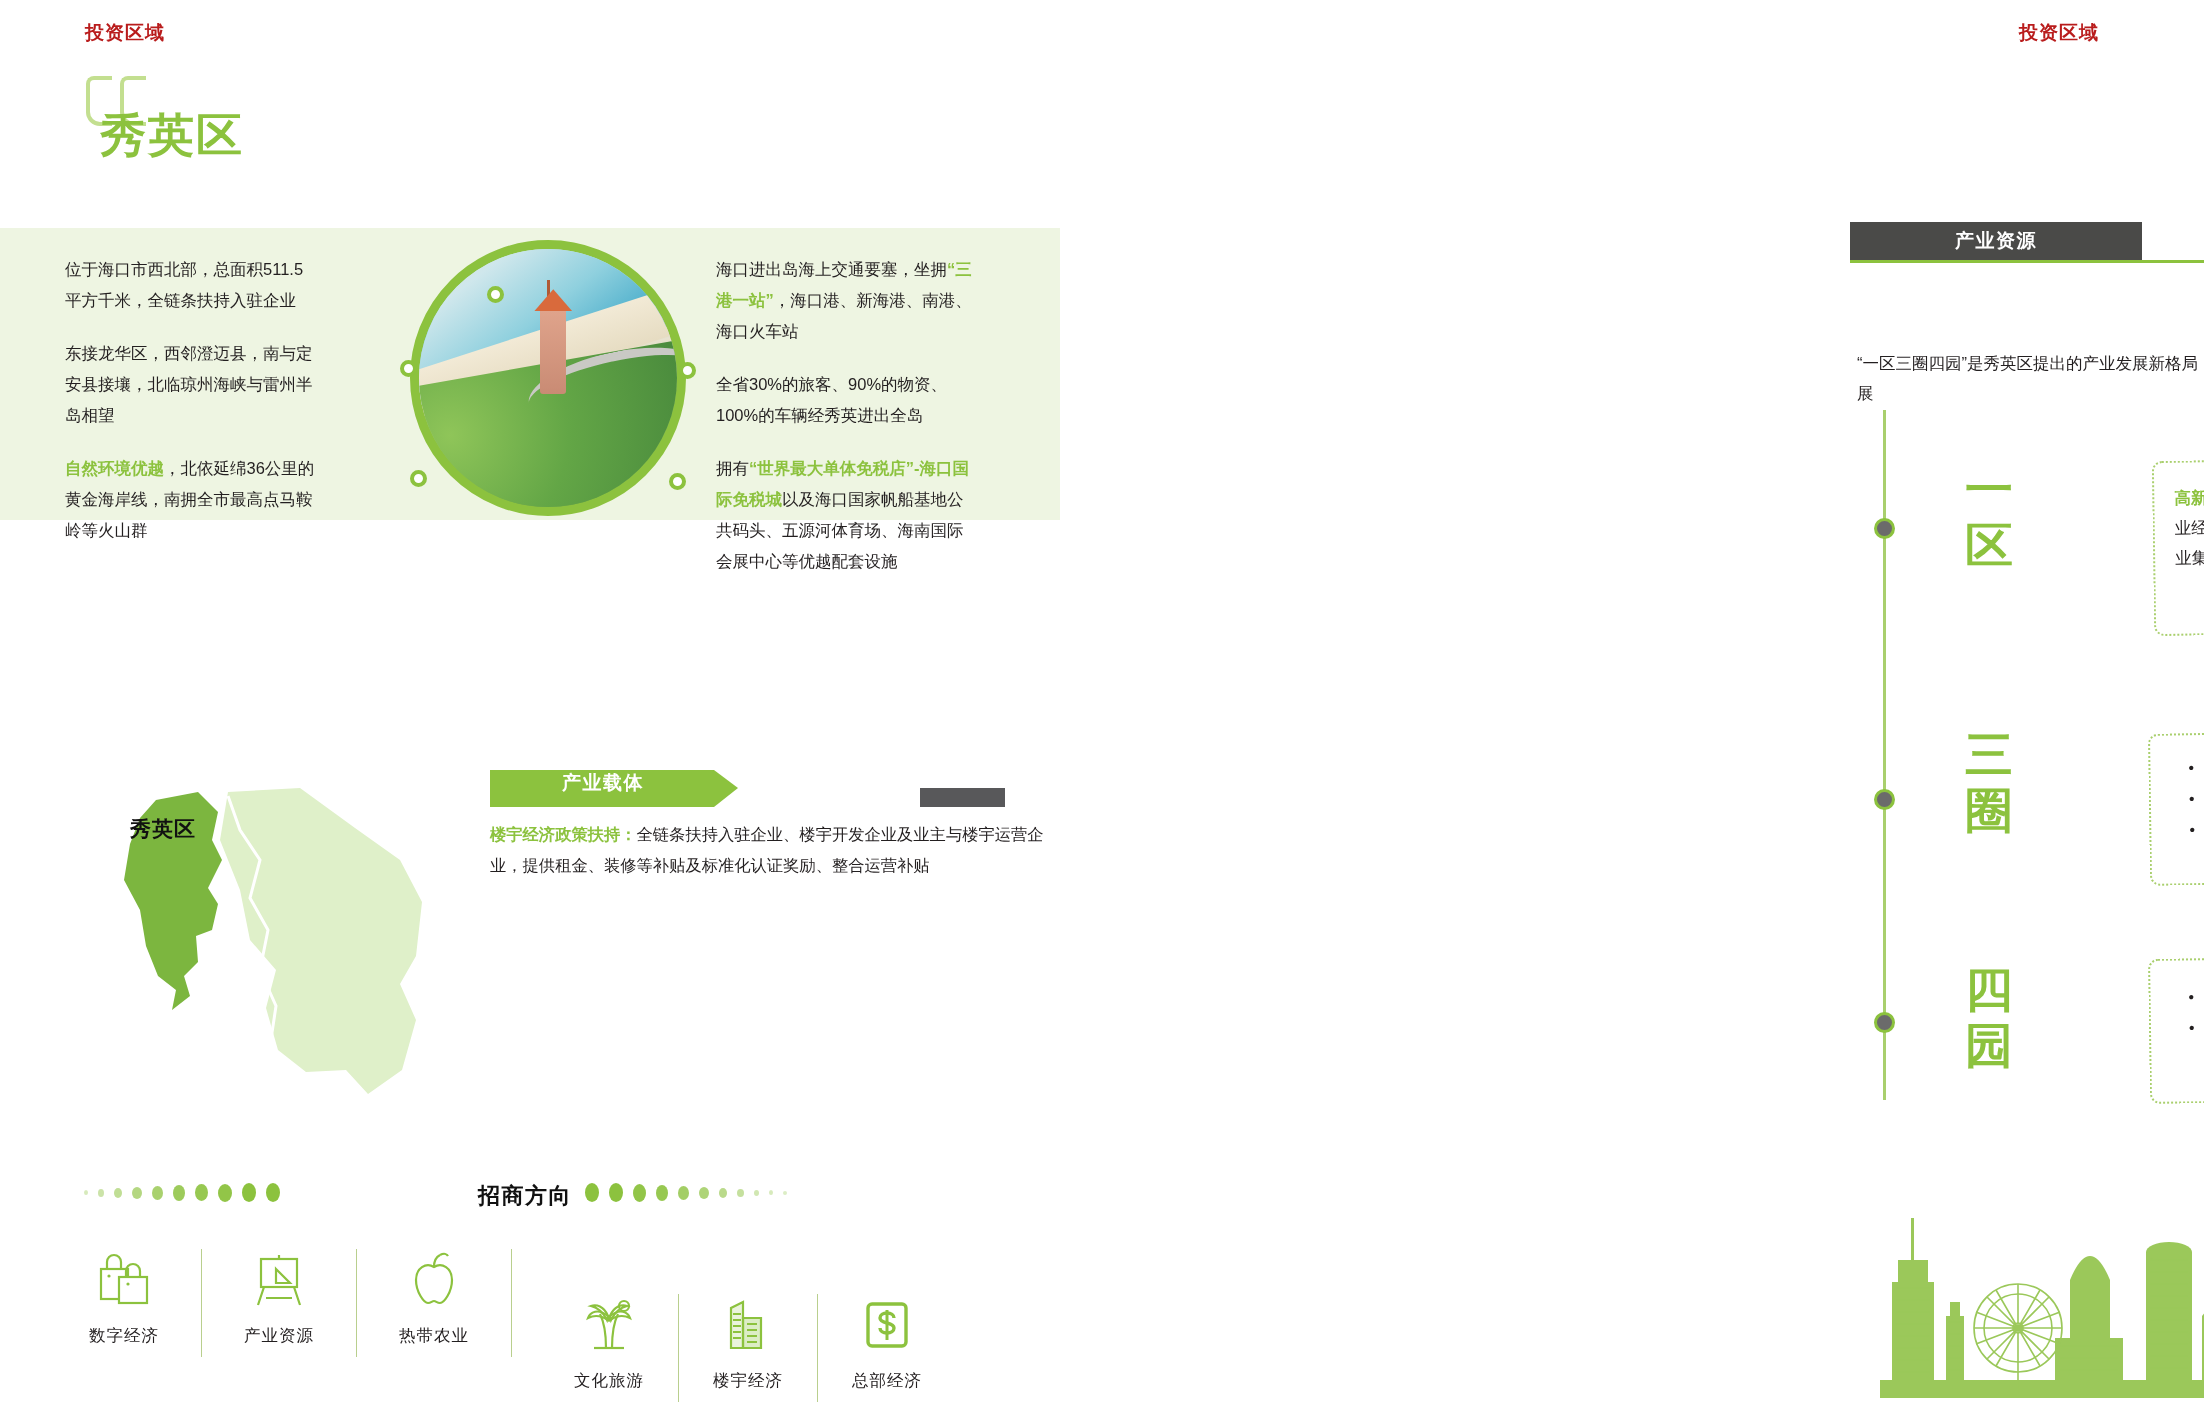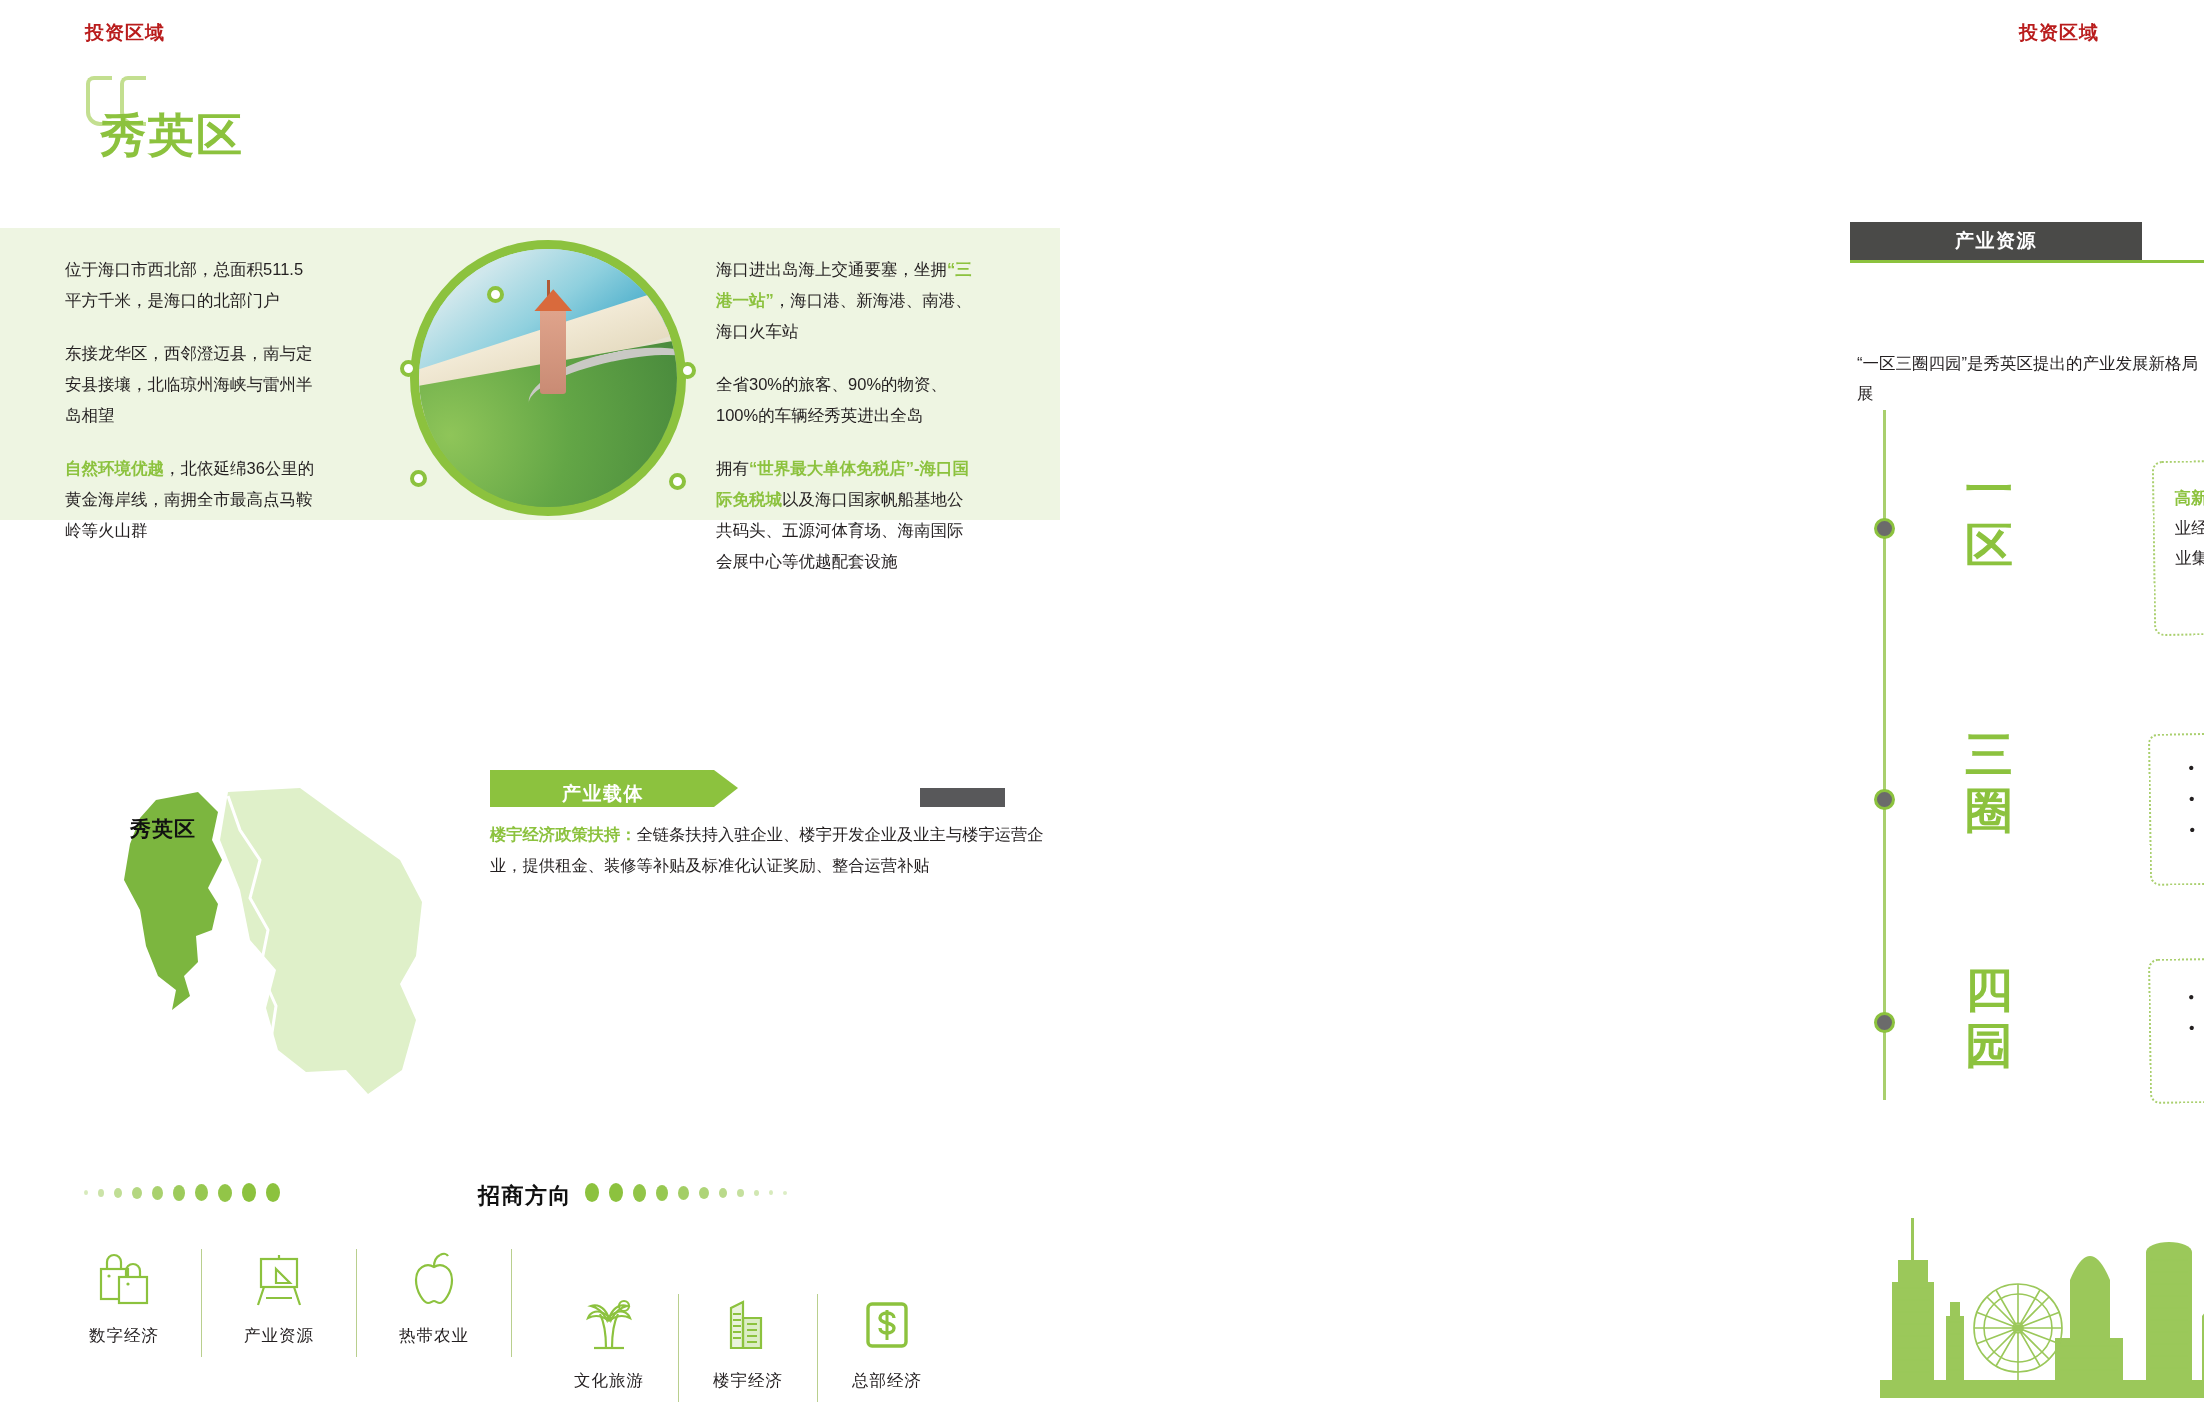--- a/index.html
+++ b/index.html
@@ -138,21 +138,21 @@
     letter-spacing:1px; z-index:5;
   }
 
   
   .carrier-wrap { position:absolute; left:490px; top:770px; width:570px; }
   .carrier-head { position:relative; height:40px; }
   .carrier-head .bar {
     position:absolute; left:0; top:0; width:248px; height:37px;
     background:#8cc23e;
     clip-path:polygon(0 0,224px 0,248px 18px,224px 37px,0 37px);
-    display:flex; align-items:flex-end; justify-content:center;
+    display:flex; align-items:flex-start; justify-content:center;
     padding-right:22px;
   }
   .carrier-head .lbl { color:#fff; font-size:19px; font-weight:bold; letter-spacing:1.5px; }
   .carrier-head .darkbar {
     position:absolute; right:55px; top:18px; width:85px; height:19px;
     background:#58585a;
   }
   .carrier-body {
     margin-top:9px; font-size:16.3px; line-height:31px; color:#231f20;
   }
@@ -243,21 +243,21 @@
   <div class="ribbon-wrap" style="left:58px; top:228px; width:760px; height:56px;">
     <div class="ribbon-shadow"></div>
     <div class="ribbon-green">
       <span class="lbl">秀英区概况</span>
     </div>
     <div class="ribbon-dash"></div>
   </div>
 
   <div class="overview">
     <div class="ov-col ov-left" id="ov-left">
-        <p><span>位于海口市西北部，总面积511.5平方千米，是海口的北部门户</span></p>
+        <p><span>位于海口市西北部，总面积511.5平方千米，全链条扶持入驻企业</span></p>
         <p><span>东接龙华区，西邻澄迈县，南与定安县接壤，北临琼州海峡与雷州半岛相望</span></p>
         <p><span class="hl">自然环境优越</span><span>，北依延绵36公里的黄金海岸线，南拥全市最高点马鞍岭等火山群</span></p>
       </div>
     <div class="ov-col ov-right" id="ov-right">
         <p><span>海口进出岛海上交通要塞，坐拥</span><span class="hl">“三港一站”</span><span>，海口港、新海港、南港、海口火车站</span></p>
         <p><span>全省30%的旅客、90%的物资、100%的车辆经秀英进出全岛</span></p>
         <p><span>拥有</span><span class="hl">“世界最大单体免税店”-海口国际免税城</span><span>以及海口国家帆船基地公共码头、五源河体育场、海南国际会展中心等优越配套设施</span></p>
       </div>
   </div>
 

